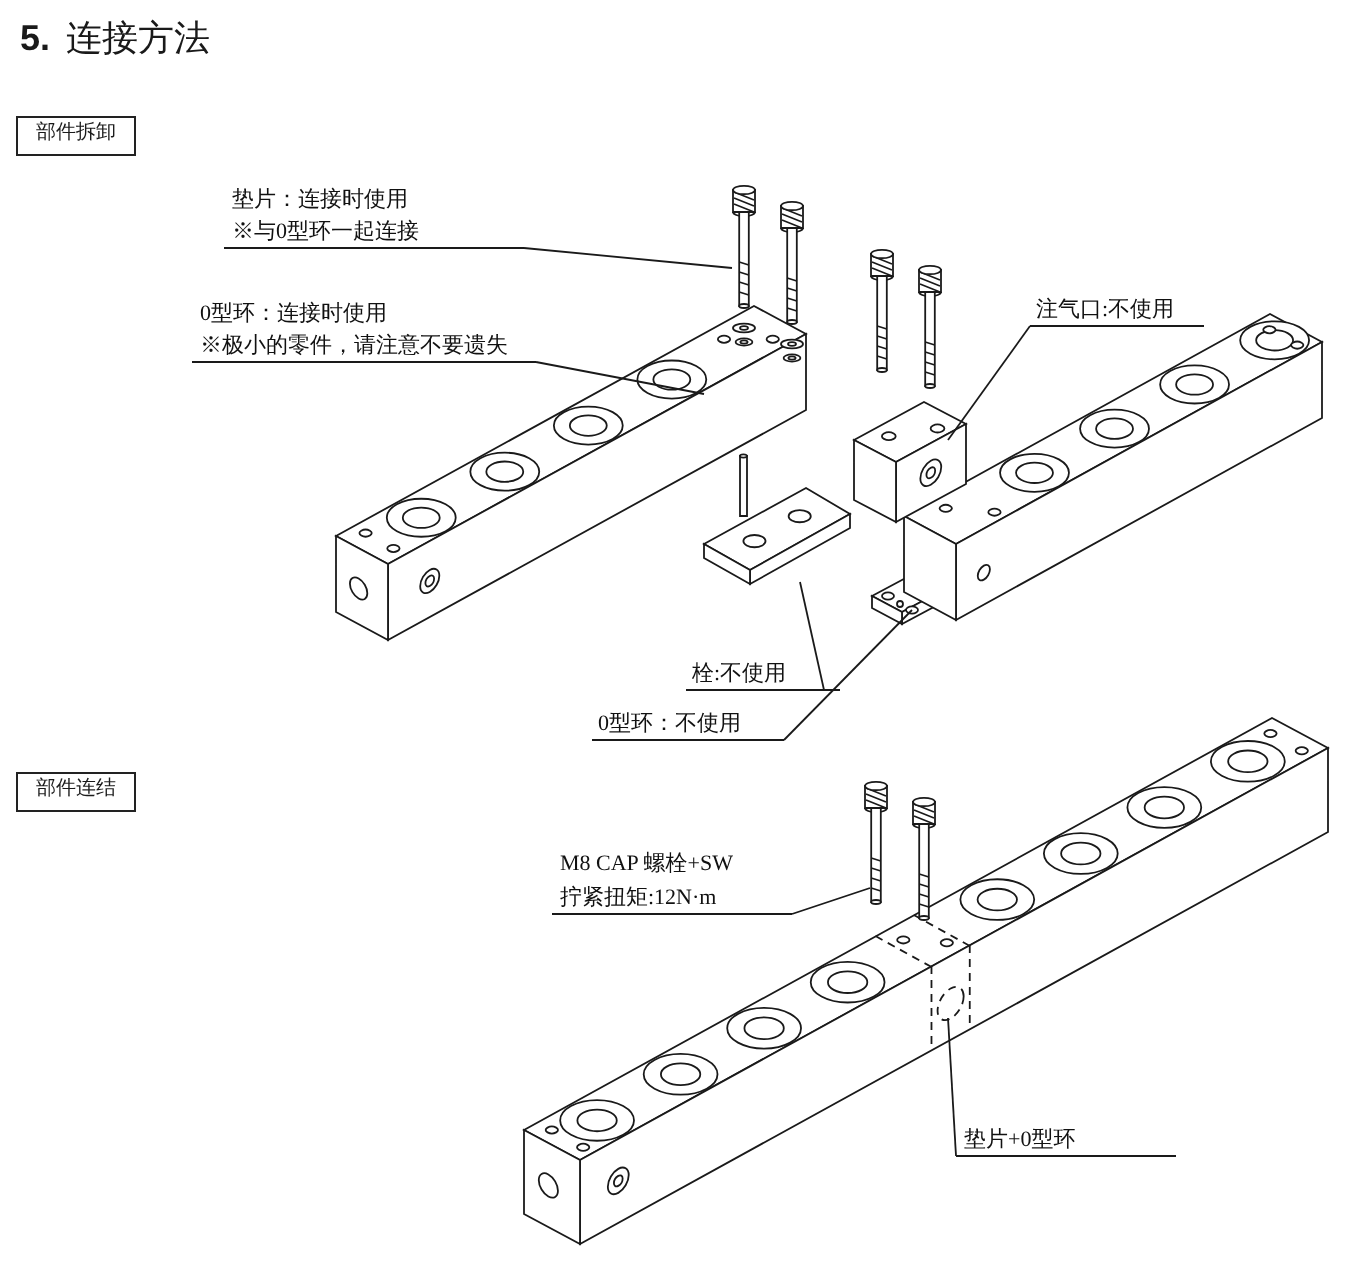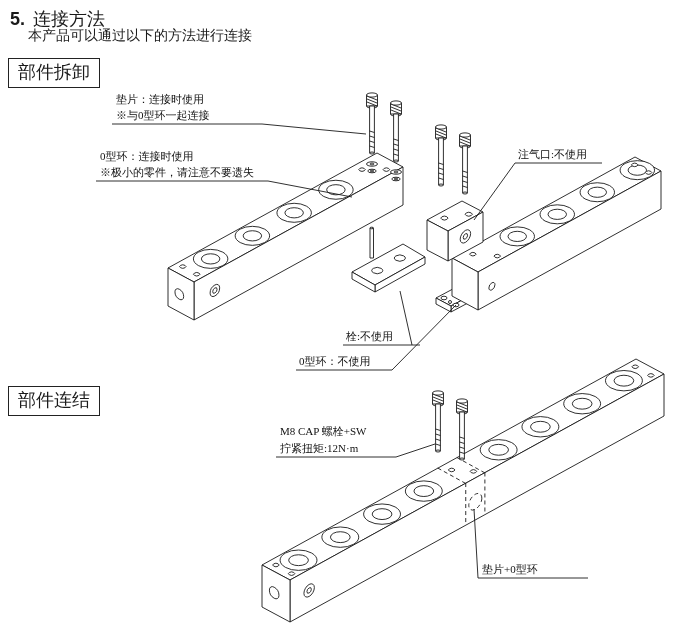--- a/index.html
+++ b/index.html
@@ -9,21 +9,21 @@
     font-family:"Liberation Serif","DejaVu Serif",serif;
     color:#1a1a1a;
   }
   .page { position:relative; width:677px; height:642px; background:#fff; overflow:hidden; }
   .drawing { position:absolute; left:0; top:0; z-index:0; }
   .hdr { position:absolute; left:10px; top:7px; font-size:18px; z-index:2; }
   .hdr .num { font-weight:bold; font-family:"Liberation Sans","DejaVu Sans",sans-serif; margin-right:8px; }
   .sub { position:absolute; left:28px; top:27px; font-size:14px; z-index:2; }
   .seclabel {
     position:absolute; border:1px solid #222; background:#fff;
-    padding:2px 9px 3px 9px; font-size:18px; z-index:2; line-height:1.25;
+    padding:2px 9px 3px 9px; font-size:10px; z-index:2; line-height:1.25;
   }
   #lbl-disassembly { left:8px; top:58px; }
   #lbl-assembly   { left:8px; top:386px;text-align:right; }
   .ln   { stroke:#1a1a1a; stroke-width:0.9; fill:none; }
   .fw   { stroke:#1a1a1a; stroke-width:0.9; fill:#ffffff; }
   .dash { stroke:#1a1a1a; stroke-width:0.9; fill:none; stroke-dasharray:4 3; }
   .ln,.fw,.dash { vector-effect:non-scaling-stroke; }
   .callout { font-size:11px; fill:#111; font-family:"Liberation Serif","DejaVu Serif",serif; }
 </style>
 </head>
@@ -222,18 +222,17 @@
 
       <text class="callout" x="482" y="573">垫片+0型环</text>
       <line class="ln" x1="478" y1="578" x2="588" y2="578"></line>
       <line class="ln" x1="478" y1="578" x2="474" y2="509"></line>
     </g>
   </svg>
 
   <div class="hdr">
     <span class="num">5.</span><span>连接方法</span>
   </div>
-  <div class="sub">本产品可以通过以下的方法进行连接</div>
 
   <div class="seclabel" id="lbl-disassembly">部件拆卸</div>
   <div class="seclabel" id="lbl-assembly">部件连结</div>
 
 </div>
 
 </body></html>

